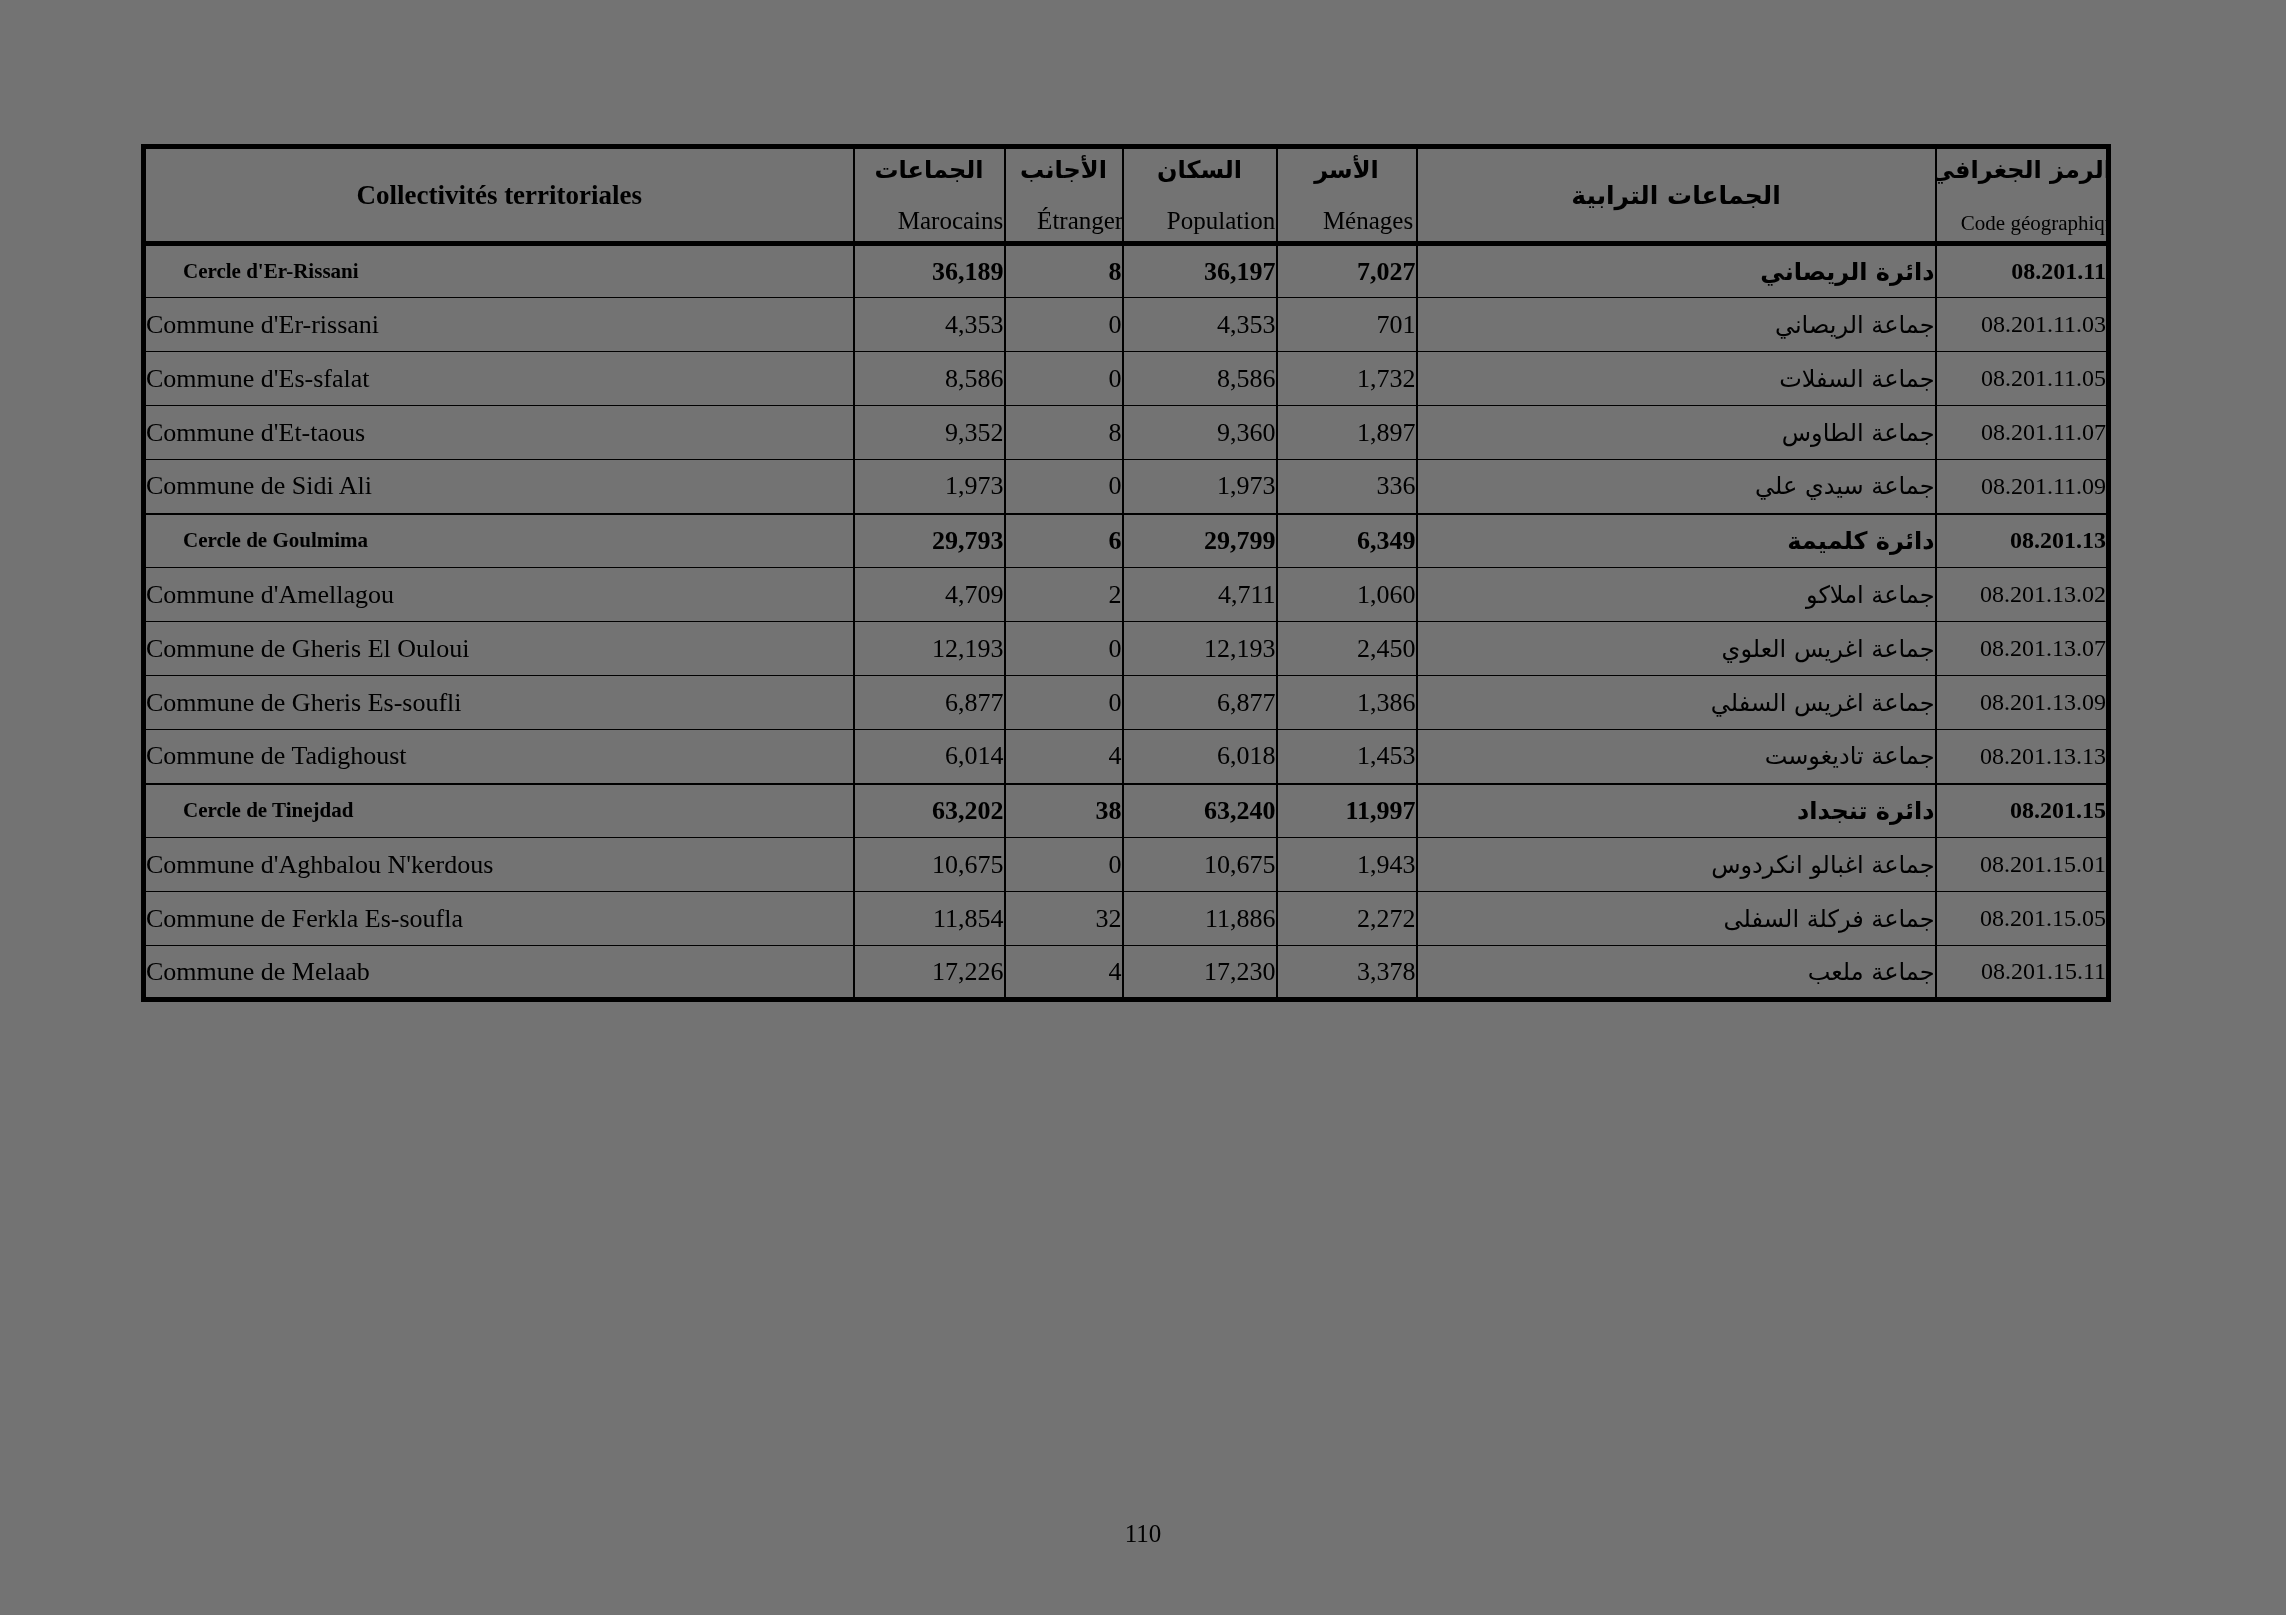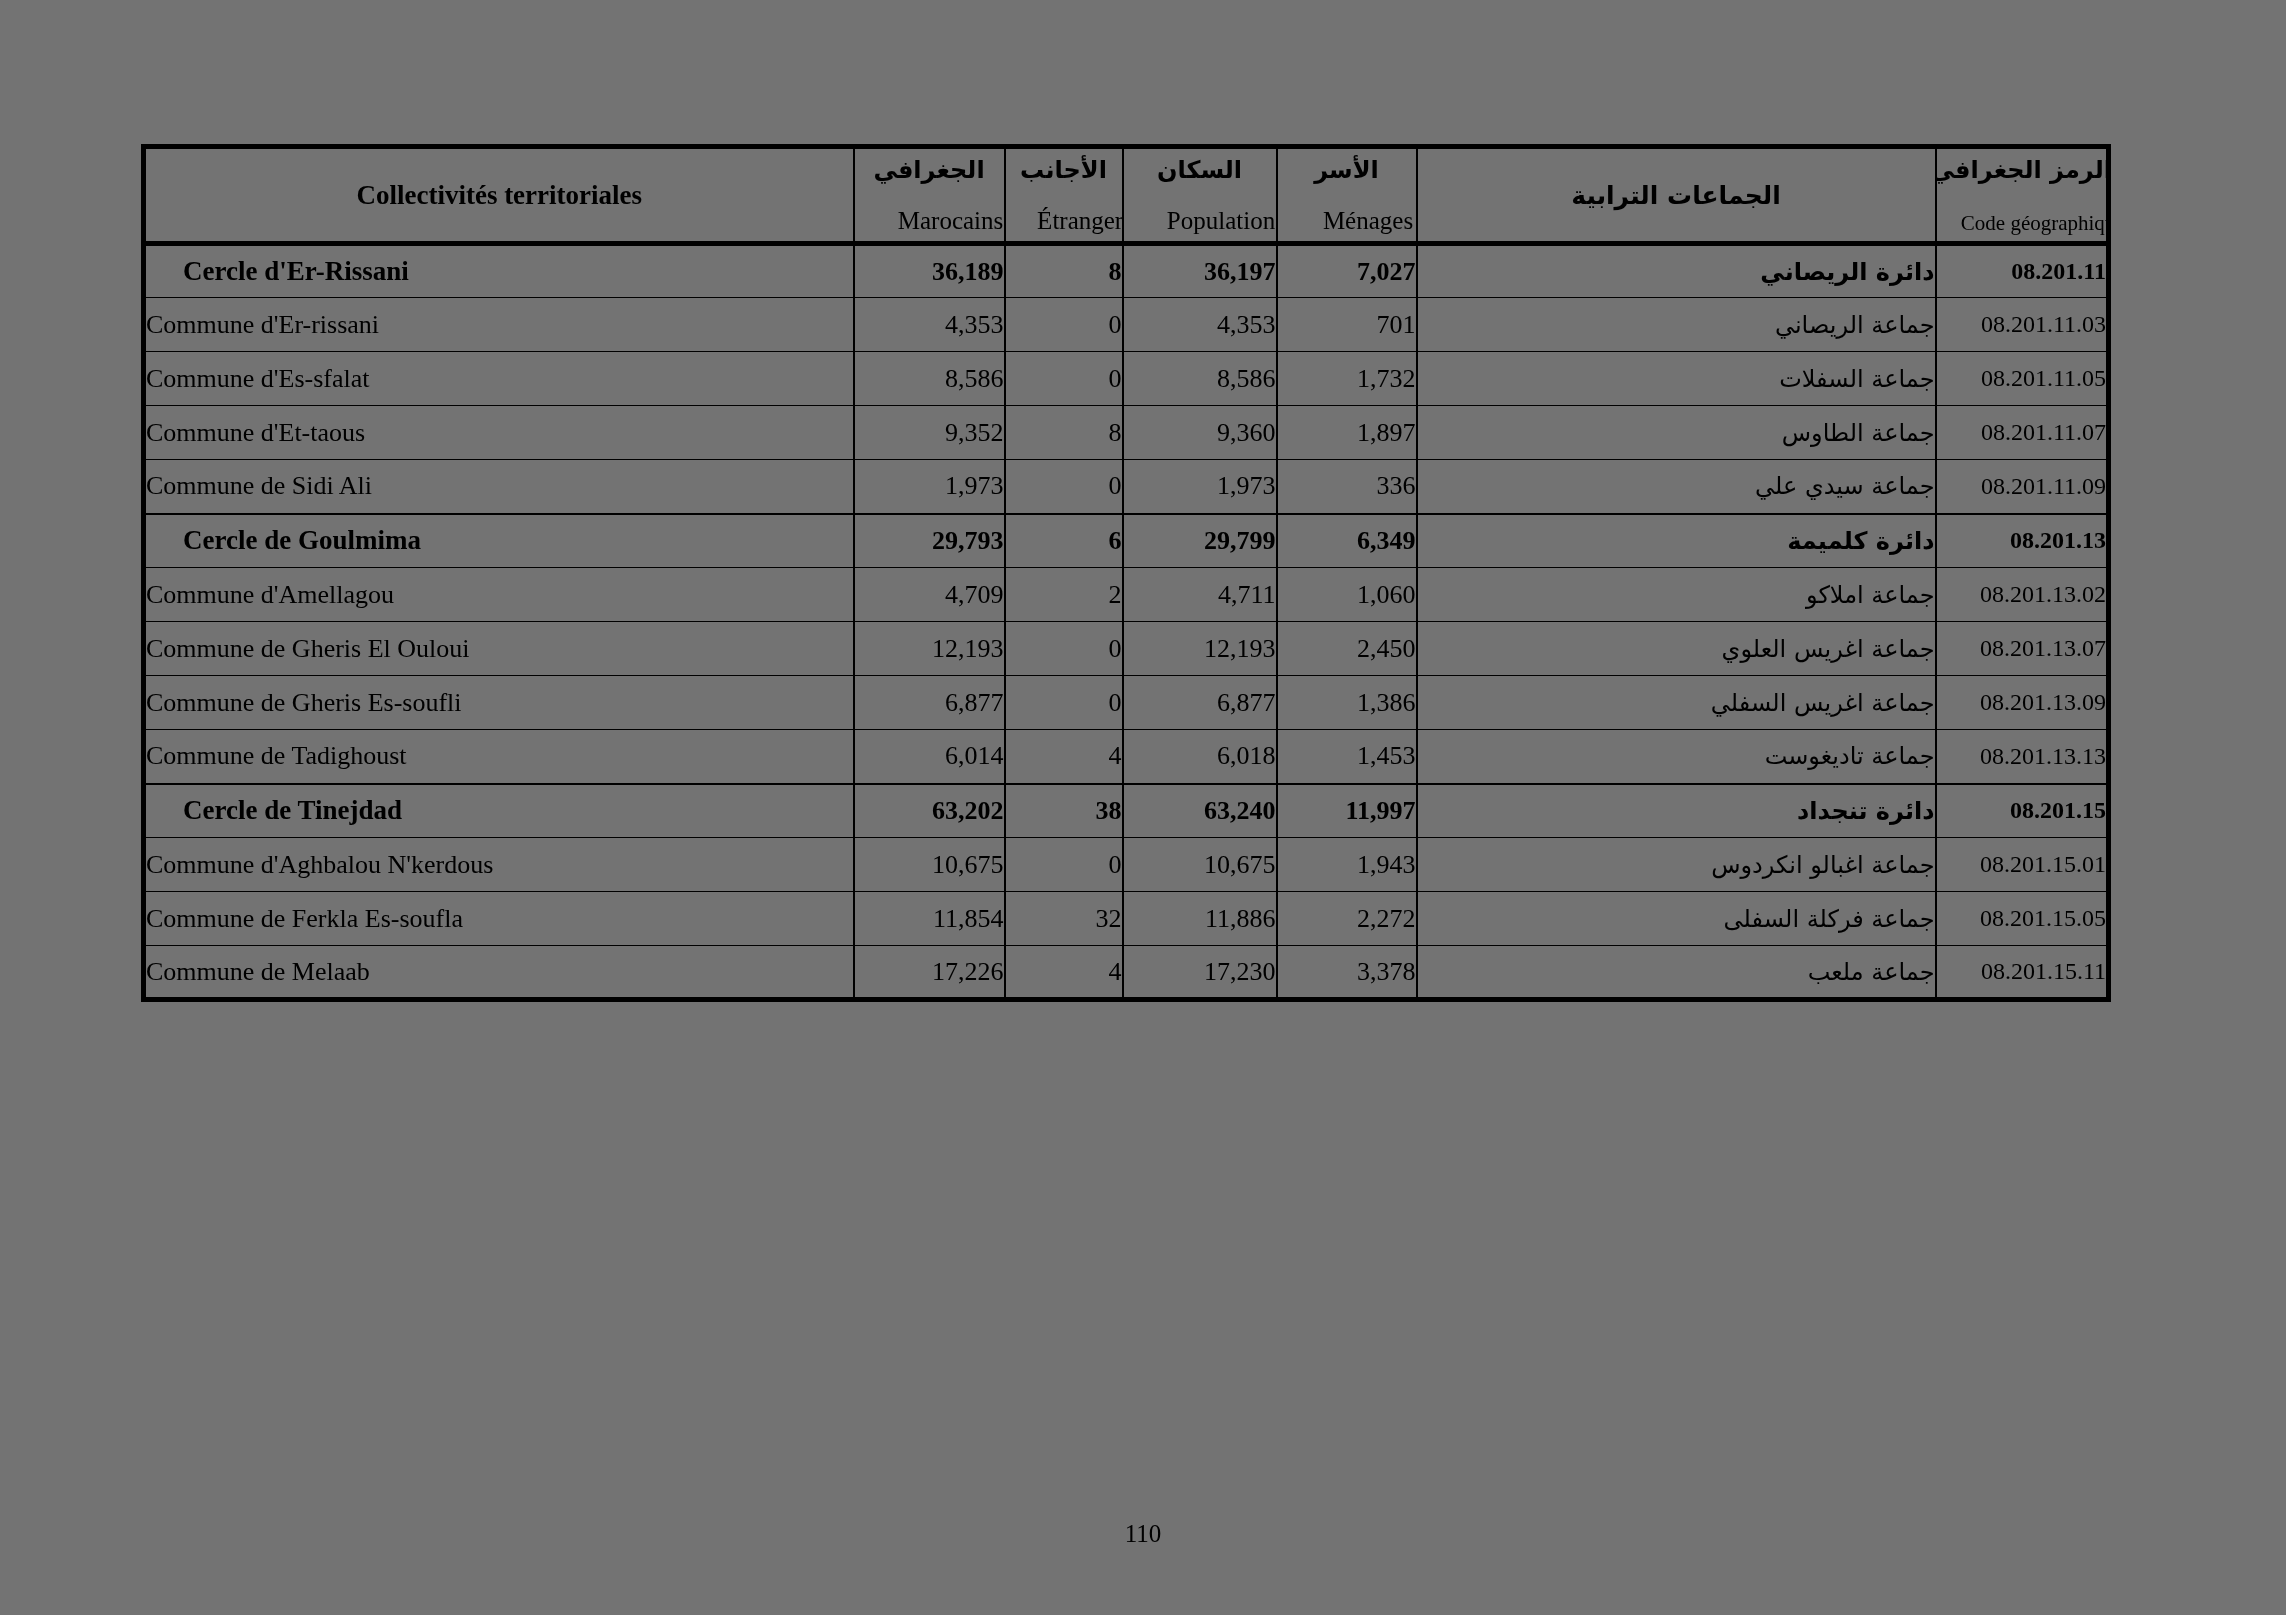--- a/index.html
+++ b/index.html
@@ -73,21 +73,21 @@
     font-weight: bold;
     font-size: 25px;
     text-align: center;
   }
 
   td.name {
     text-align: left;
     padding-left: 73px;
     font-size: 26px;
   }
-  tr.cercle td.name { padding-left: 37px; font-size: 27px; }
+  tr.cercle td.name { padding-left: 37px; font-size: 21px; }
   td.num {
     text-align: right;
     padding-right: 28.5px;
     font-size: 26px;
   }
   td.arname {
     direction: rtl;
     text-align: left; 
     text-align: right;
     padding-left: 0;
@@ -123,21 +123,21 @@
       <col style="width:519px">
       <col style="width:173px">
     </colgroup>
     <thead>
       <tr>
         <th>
           <div class="hdr-main">Collectivités territoriales</div>
         </th>
         <th>
           <div class="hdr-stack">
-            <span class="hdr-ar" dir="rtl">الجغرافي</span>
+            <span class="hdr-ar" dir="rtl">الجماعات</span>
             <span class="hdr-fr">Marocains</span>
           </div>
         </th>
         <th>
           <div class="hdr-stack">
             <span class="hdr-ar" dir="rtl">الأجانب</span>
             <span class="hdr-fr">Étrangers</span>
           </div>
         </th>
         <th>

